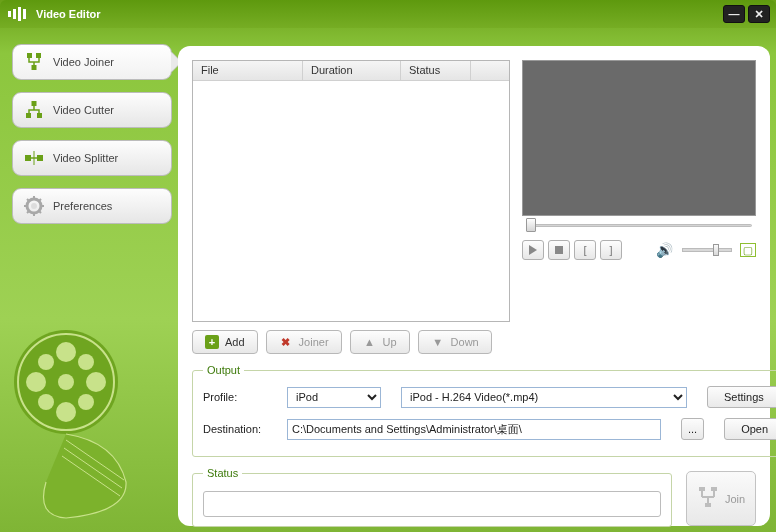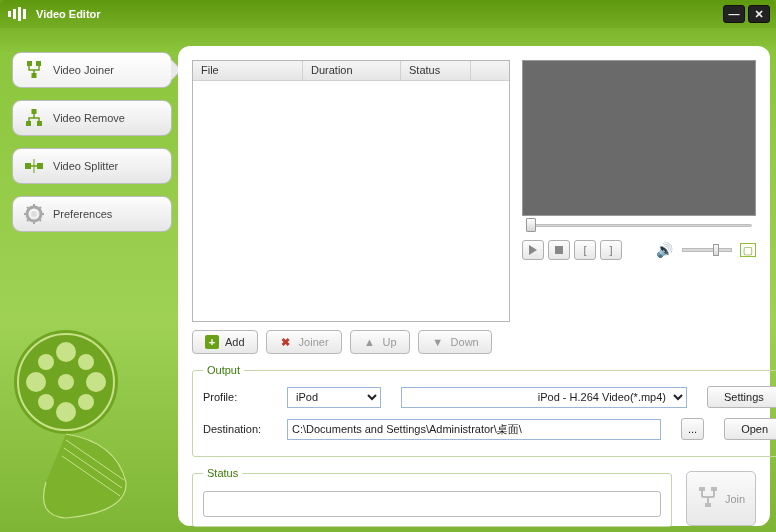--- a/index.html
+++ b/index.html
@@ -7,21 +7,21 @@
 
 
 .titlebar { height: 28px; display: flex; align-items: center; padding: 0 6px 0 8px; background: linear-gradient(to bottom, #5e990e, #76ad24); border-radius: 6px 6px 0 0; }
 .app-icon { width: 20px; height: 16px; margin-right: 8px; display: flex; gap: 2px; align-items: center; }
 .app-icon span { width: 3px; background: #fff; display: inline-block; }
 .app-icon span:nth-child(1){height:6px}.app-icon span:nth-child(2){height:10px}.app-icon span:nth-child(3){height:14px}.app-icon span:nth-child(4){height:10px}
 .title-text { color: #fff; font-weight: bold; font-size: 11px; flex: 1; }
 .win-btn { width: 22px; height: 18px; background: #222; border: 1px solid #111; border-radius: 3px; color: #eee; display: flex; align-items: center; justify-content: center; margin-left: 3px; cursor: pointer; font-weight: bold; }
 
 
-.sidebar { position: absolute; left: 12px; top: 52px; width: 160px; }
+.sidebar { position: absolute; left: 12px; top: 44px; width: 160px; }
 .sb-btn { display: flex; align-items: center; height: 36px; margin-bottom: 12px; background: linear-gradient(to bottom, #fdfdfd, #e6e6e6); border: 1px solid #bcbcbc; border-radius: 9px; padding-left: 10px; color: #444; cursor: pointer; }
 .sb-btn.active { background: linear-gradient(to bottom, #ffffff, #f1f1f1); position: relative; }
 .sb-btn.active::after { content: ""; position: absolute; right: -10px; top: 50%; margin-top: -10px; width: 0; height: 0; border-top: 10px solid transparent; border-bottom: 10px solid transparent; border-left: 10px solid #e9e9e9; filter: drop-shadow(1px 0 0 #c2c2c2); }
 .sb-ico { width: 22px; height: 22px; margin-right: 8px; display: flex; align-items: center; justify-content: center; }
 .sb-ico svg { display: block; }
 
 
 .reel { position: absolute; left: 6px; bottom: 10px; width: 170px; height: 200px; pointer-events: none; }
 
 
@@ -60,21 +60,21 @@
 
 .row-flex { display: flex; gap: 10px; align-items: flex-start; margin-top: 10px; }
 fieldset { border: 1px solid #c5d5a8; border-radius: 3px; padding: 10px 10px 8px 10px; position: relative; }
 legend { color: #3d7a0a; padding: 0 4px; font-size: 11px; }
 .output-fs { width: 558px; }
 .status-fs { width: 480px; height: 60px; }
 .form-row { display: flex; align-items: center; gap: 20px; margin-bottom: 10px; }
 .form-row label { width: 64px; color: #222; }
 select, input[type="text"] { border: 1px solid #9bb6d6; height: 21px; padding: 0 4px; background: #fff; color: #222; font-size: 11px; }
 .sel-dev { width: 94px; }
-.sel-fmt { width: 286px; text-align: right; }
+.sel-fmt { width: 286px; }
 .txt-dst { width: 374px; }
 .smbtn { height: 22px; border: 1px solid #b5b5b5; border-radius: 3px; background: linear-gradient(#fcfcfc,#e9e9e9); padding: 0 16px; cursor: pointer; color: #222; }
 .smbtn.browse { padding: 0 6px; }
 .progress { flex: 1; height: 26px; border: 1px solid #bcbcbc; border-radius: 3px; background: #fff; }
 
 
 .join-btn { width: 70px; height: 55px; border: 1px solid #c3c3c3; border-radius: 5px; background: linear-gradient(#fafafa,#e8e8e8); display: flex; align-items: center; justify-content: center; gap: 6px; color: #999; cursor: pointer; margin-left: auto; margin-top: 4px; }
 </style>
 </head>
 <body>
@@ -105,21 +105,21 @@
   </div>
   <div class="sb-btn">
     <span class="sb-ico">
       <svg width="22" height="22">
           <rect x="8.5" y="2" width="5" height="5" fill="#6aa018"></rect>
           <rect x="3" y="14" width="5" height="5" fill="#6aa018"></rect>
           <rect x="14" y="14" width="5" height="5" fill="#6aa018"></rect>
           <path d="M11 7 v4 M6 14 v-3 H16 v3" stroke="#6aa018" stroke-width="1.5" fill="none"></path>
         </svg>
     </span>
-    <span>Video Remove</span>
+    <span>Video Cutter</span>
   </div>
   <div class="sb-btn">
     <span class="sb-ico">
       <svg width="22" height="22">
           <rect x="2" y="8" width="6" height="6" fill="#6aa018"></rect>
           <rect x="14" y="8" width="6" height="6" fill="#6aa018"></rect>
           <line x1="8" y1="11" x2="14" y2="11" stroke="#6aa018" stroke-width="1.5"></line>
           <line x1="11" y1="4" x2="11" y2="18" stroke="#6aa018" stroke-width="1"></line>
         </svg>
     </span>

